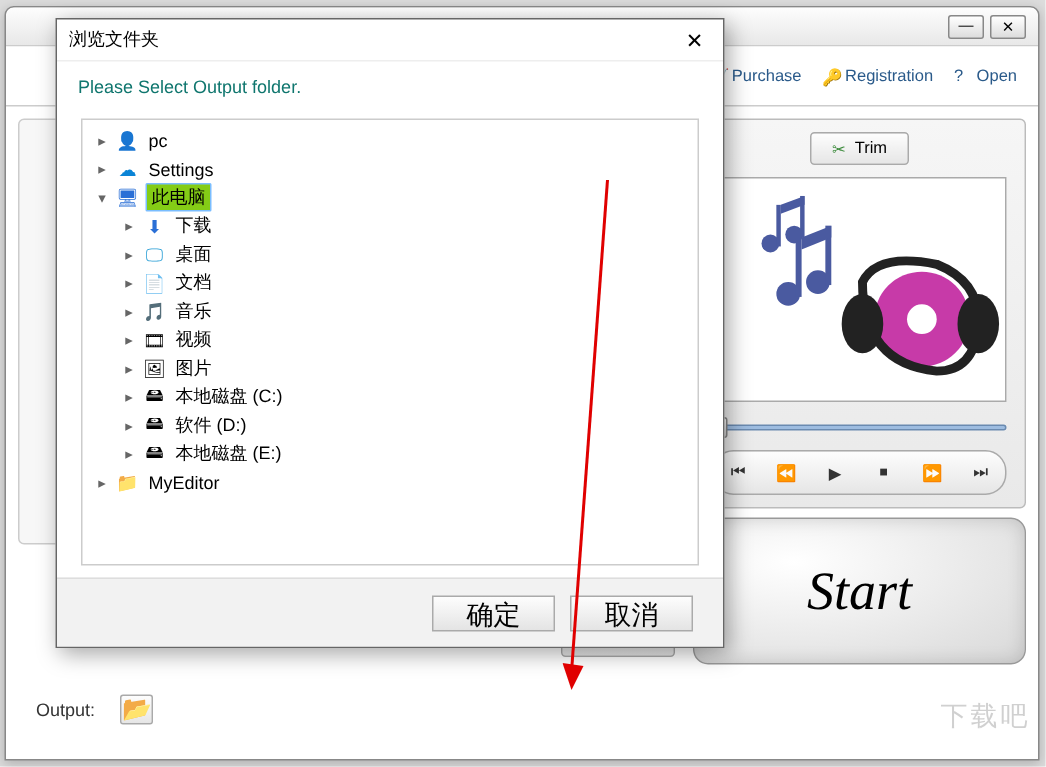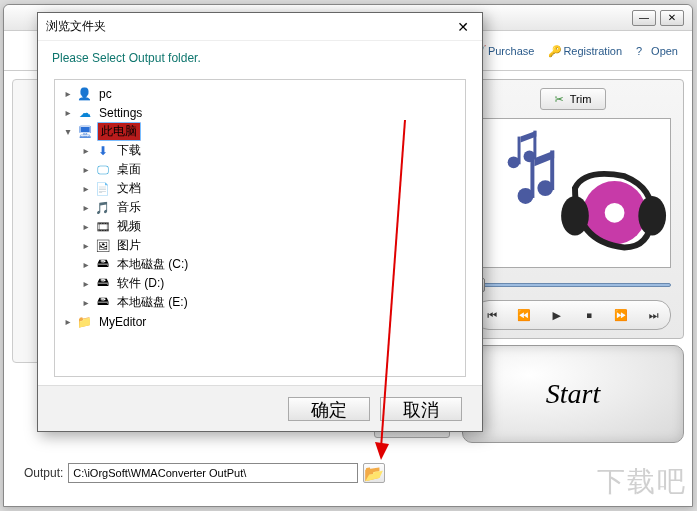--- a/index.html
+++ b/index.html
@@ -27,52 +27,52 @@
 .right-col { width: 222px; display: flex; flex-direction: column; gap: 6px; }
 .preview-panel { background: linear-gradient(#f6f6f6,#e9e9e9); border: 1px solid #bbb; border-radius: 4px; padding: 8px; display: flex; flex-direction: column; align-items: center; position: relative; }
 .trim-btn { height: 22px; padding: 0 14px; background: linear-gradient(#fdfdfd,#e6e6e6); border: 1px solid #aaa; border-radius: 3px; font-size: 11px; display: flex; align-items: center; gap: 6px; cursor: pointer; margin-bottom: 8px; }
 .preview-img { width: 196px; height: 150px; background: #fff; border: 1px solid #aaa; display: flex; align-items: center; justify-content: center; position: relative; overflow: hidden; }
 .slider { width: 196px; height: 14px; margin-top: 10px; position: relative; }
 .slider-track { position: absolute; left: 0; right: 0; top: 5px; height: 4px; background: #9dbce0; border: 1px solid #6a8ab0; border-radius: 2px; }
 .slider-thumb { position: absolute; left: 0; top: 0; width: 10px; height: 14px; background: linear-gradient(#fff,#ccc); border: 1px solid #888; border-radius: 2px; }
 .player-ctrls { width: 196px; height: 30px; background: linear-gradient(#fdfdfd,#e6e6e6); border: 1px solid #aaa; border-radius: 14px; margin-top: 8px; display: flex; justify-content: space-around; align-items: center; }
 .pbtn { width: 18px; height: 18px; display: flex; align-items: center; justify-content: center; cursor: pointer; font-size: 11px; color: #333; }
 .trim-side { height: 24px; width: 100%; background: linear-gradient(#fdfdfd,#e6e6e6); border: 1px solid #aaa; border-radius: 3px; font-size: 11px; display: flex; align-items: center; justify-content: center; cursor: pointer; }
-.start-btn { flex: 1; background: radial-gradient(ellipse at 30% 30%, #fff, #d8d8d8); border: 1px solid #999; border-radius: 10px; display: flex; align-items: center; justify-content: center; font-family: "Comic Sans MS", cursive; font-size: 28px; font-style: italic; cursor: pointer; box-shadow: inset 0 0 12px rgba(0,0,0,0.15); }
-
-
-.output-row { height: 36px; display: flex; align-items: center; gap: 5px; padding: 0 20px; margin-top: 4px; }
+.start-btn { flex: 1; background: radial-gradient(ellipse at 30% 30%, #fff, #d8d8d8); border: 1px solid #999; border-radius: 10px; display: flex; align-items: center; justify-content: center; font-family: "Comic Sans MS", cursive; font-size: 36px; font-style: italic; cursor: pointer; box-shadow: inset 0 0 12px rgba(0,0,0,0.15); }
+
+
+.output-row { height: 36px; display: flex; align-items: center; gap: 17px; padding: 0 20px; margin-top: 4px; }
 .output-label { font-size: 12px; color: #333; }
 .output-input { flex: 0 0 290px; height: 20px; border: 1px solid #888; background: #fff; font-size: 11px; padding: 0 4px; }
 .folder-btn { width: 22px; height: 20px; background: linear-gradient(#fdfdfd,#e6e6e6); border: 1px solid #aaa; border-radius: 2px; display: flex; align-items: center; justify-content: center; cursor: pointer; }
 .open-btn { width: 66px; height: 22px; background: linear-gradient(#fdfdfd,#e6e6e6); border: 1px solid #aaa; border-radius: 3px; font-size: 11px; cursor: pointer; }
 
 
 .dialog { position: absolute; left: 37px; top: 12px; width: 446px; height: 420px; background: #fff; border: 1px solid #666; box-shadow: 3px 4px 14px rgba(0,0,0,0.35); z-index: 100; display: flex; flex-direction: column; }
 .dlg-title { height: 28px; display: flex; align-items: center; padding: 0 8px; font-size: 12px; border-bottom: 1px solid #eee; }
 .dlg-title span.t { flex: 1; }
 .dlg-close { width: 22px; height: 20px; display: flex; align-items: center; justify-content: center; font-size: 14px; cursor: pointer; }
 .dlg-msg { padding: 10px 14px 6px; font-size: 12px; color: #0f766e; }
 .dlg-tree { flex: 1; margin: 8px 16px; border: 1px solid #ccc; overflow: auto; font-size: 12px; padding: 4px 0; }
 .tree-row { display: flex; align-items: center; height: 19px; padding-left: 6px; cursor: pointer; white-space: nowrap; }
-.tree-row.selected .lbl { background: #b91c1c; border: 1px solid #7abdff; padding: 0 3px; border-radius: 1px; }
+.tree-row.selected .lbl { background: #84cc16; border: 1px solid #7abdff; padding: 0 3px; border-radius: 1px; }
 .exp { width: 14px; text-align: center; color: #666; font-size: 10px; user-select: none; }
 .ico { width: 16px; height: 16px; margin: 0 4px 0 2px; display: inline-flex; align-items: center; justify-content: center; font-size: 12px; }
 .lbl { padding: 0 2px; }
 .ind1 { padding-left: 6px; } .ind2 { padding-left: 24px; }
 .dlg-btns { height: 46px; display: flex; justify-content: flex-end; align-items: center; gap: 10px; padding: 0 20px; background: #f2f2f2; border-top: 1px solid #ddd; }
 .dlg-btn { width: 82px; height: 24px; background: linear-gradient(#fdfdfd,#e4e4e4); border: 1px solid #aaa; font-size: 18px; cursor: pointer; }
 
 .press-lbl { position: absolute; left: 402px; top: 100px; font-size: 11px; color: #444; }
 
 
 .arrow { position: absolute; left: 375px; top: 120px; z-index: 200; pointer-events: none; }
 
 
-.watermark { position: absolute; right: 10px; bottom: 10px; font-size: 28px; color: rgba(120,120,120,0.35); font-family: "SimHei", sans-serif; letter-spacing: 2px; pointer-events: none; z-index: 50; }
+.watermark { position: absolute; right: 10px; bottom: 22px; font-size: 18px; color: rgba(120,120,120,0.35); font-family: "SimHei", sans-serif; letter-spacing: 2px; pointer-events: none; z-index: 50; }
 
 .gear-ico { color: #d9a020; }
 .scissors { color: #3a8a3a; }
 .folder-ico { color: #e6b100; }
 </style>
 </head>
 <body>
 
 <div class="app-window">
   <div class="titlebar">
@@ -157,21 +157,20 @@
           <div class="pbtn">⏩</div>
           <div class="pbtn">⏭</div>
         </div>
       </div>
       <div class="start-btn">Start</div>
     </div>
   </div>
 
   <div class="output-row">
     <span class="output-label">Output:</span>
-    <input class="output-input" value="C:\iOrgSoft\WMAConverter OutPut\" style="">
     <div class="folder-btn">
       <span class="folder-ico">📂</span>
     </div>
   </div>
 </div>
 
 <div class="press-lbl">ess</div>
 
 <div class="dialog">
   <div class="dlg-title">

